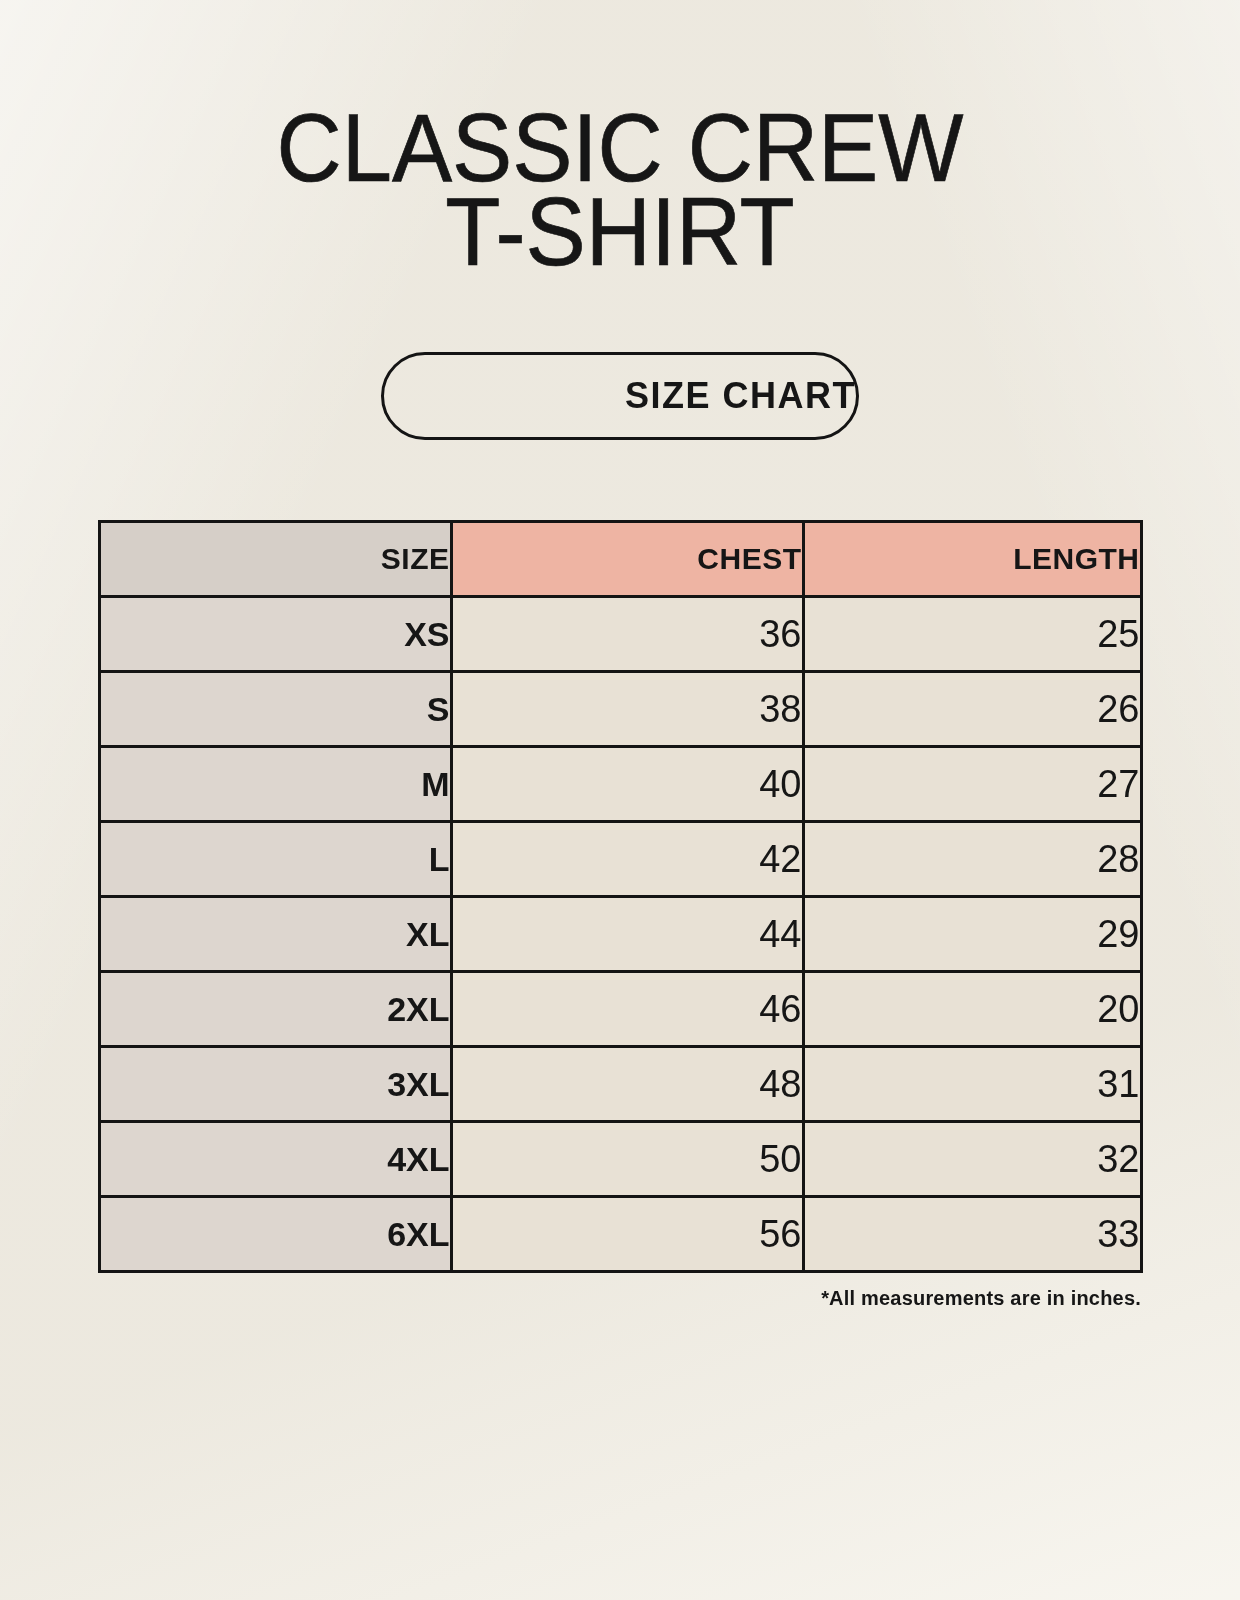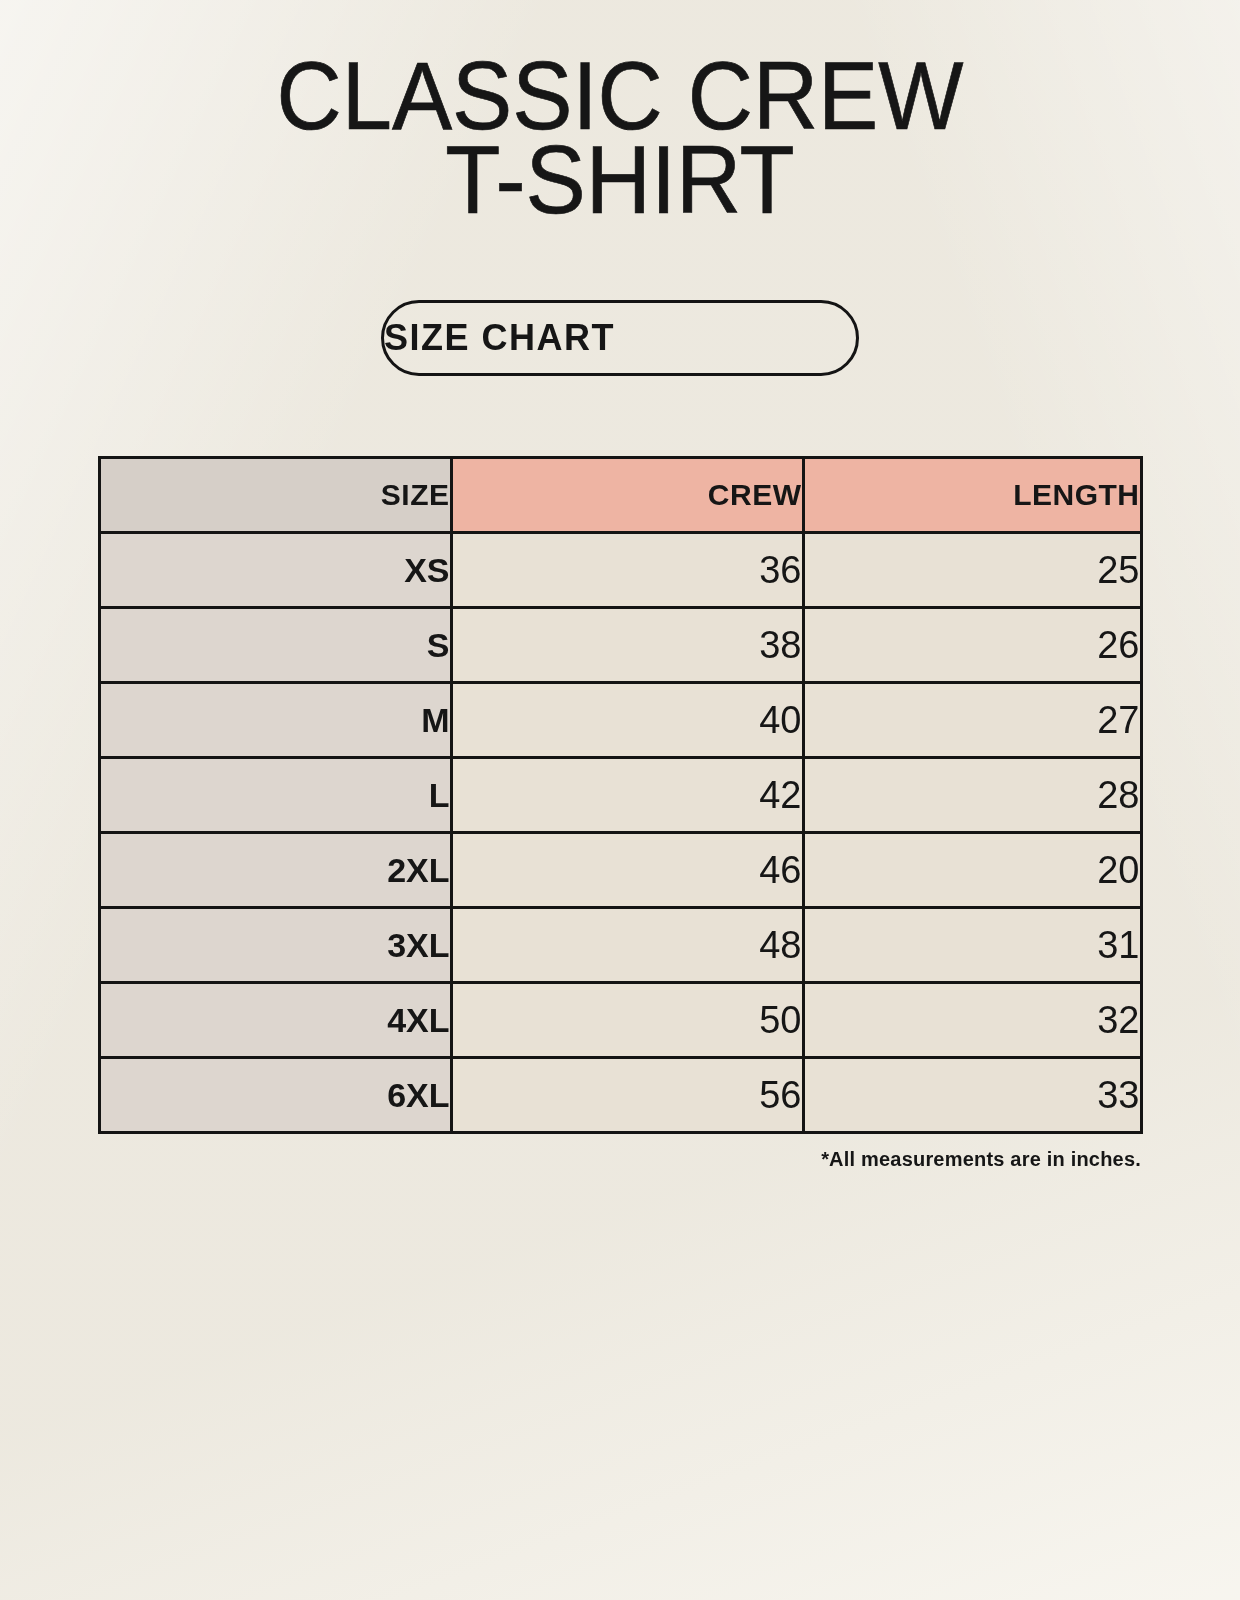--- a/index.html
+++ b/index.html
@@ -16,38 +16,38 @@
   body{
     width:1240px;height:1600px;overflow:hidden;
     font-family:"Liberation Sans",sans-serif;
     color:var(--text);
     background:
       linear-gradient(115deg, rgba(255,255,255,0.55) 0%, rgba(255,255,255,0) 28%),
       linear-gradient(250deg, rgba(255,255,255,0.4) 0%, rgba(255,255,255,0) 22%),
       linear-gradient(160deg, rgba(214,208,196,0.25) 70%, rgba(255,255,255,0.3) 100%),
       var(--background);
   }
-  .page{width:1240px;height:1600px;padding-top:40px;}
+  .page{width:1240px;height:1600px;padding-top:92px;}
   .title{
     margin:0;padding-top:14px;
     text-align:center;
     font-size:96px;line-height:84px;font-weight:400;
     letter-spacing:0;
     -webkit-text-stroke:0.7px var(--text);
   }
   .title .line{
     display:block;white-space:nowrap;
     transform:scaleX(0.94);transform-origin:50% 50%;
   }
   .pill{
-    width:478px;height:76px;
+    width:478px;height:88px;
     margin:78px auto 0 auto;
     border:3px solid var(--border);
     border-radius:50px;
-    display:flex;align-items:center;justify-content:flex-start;
+    display:flex;align-items:center;justify-content:flex-end;
     background:transparent;
   }
   .pill span{
     font-size:36px;font-weight:700;letter-spacing:1.5px;
   }
   .size-table{
     width:1042px;
     margin:80px auto 0 auto;
     border-collapse:collapse;
     table-layout:fixed;
@@ -93,21 +93,21 @@
 
   <table class="size-table">
     <colgroup>
       <col style="width:352px">
       <col style="width:352px">
       <col style="width:338px">
     </colgroup>
     <thead>
       <tr>
           <th class="th-size">SIZE</th>
-          <th class="th-accent">CREW</th>
+          <th class="th-accent">CHEST</th>
           <th class="th-accent">LENGTH</th>
         </tr>
     </thead>
     <tbody>
         <tr>
           <td class="td-size">XS</td>
           <td>36</td>
           <td>25</td>
         </tr>
         <tr>
@@ -117,20 +117,25 @@
         </tr>
         <tr>
           <td class="td-size">M</td>
           <td>40</td>
           <td>27</td>
         </tr>
         <tr>
           <td class="td-size">L</td>
           <td>42</td>
           <td>28</td>
+        </tr>
+        <tr>
+          <td class="td-size">XL</td>
+          <td>44</td>
+          <td>29</td>
         </tr>
         <tr>
           <td class="td-size">2XL</td>
           <td>46</td>
           <td>20</td>
         </tr>
         <tr>
           <td class="td-size">3XL</td>
           <td>48</td>
           <td>31</td>

